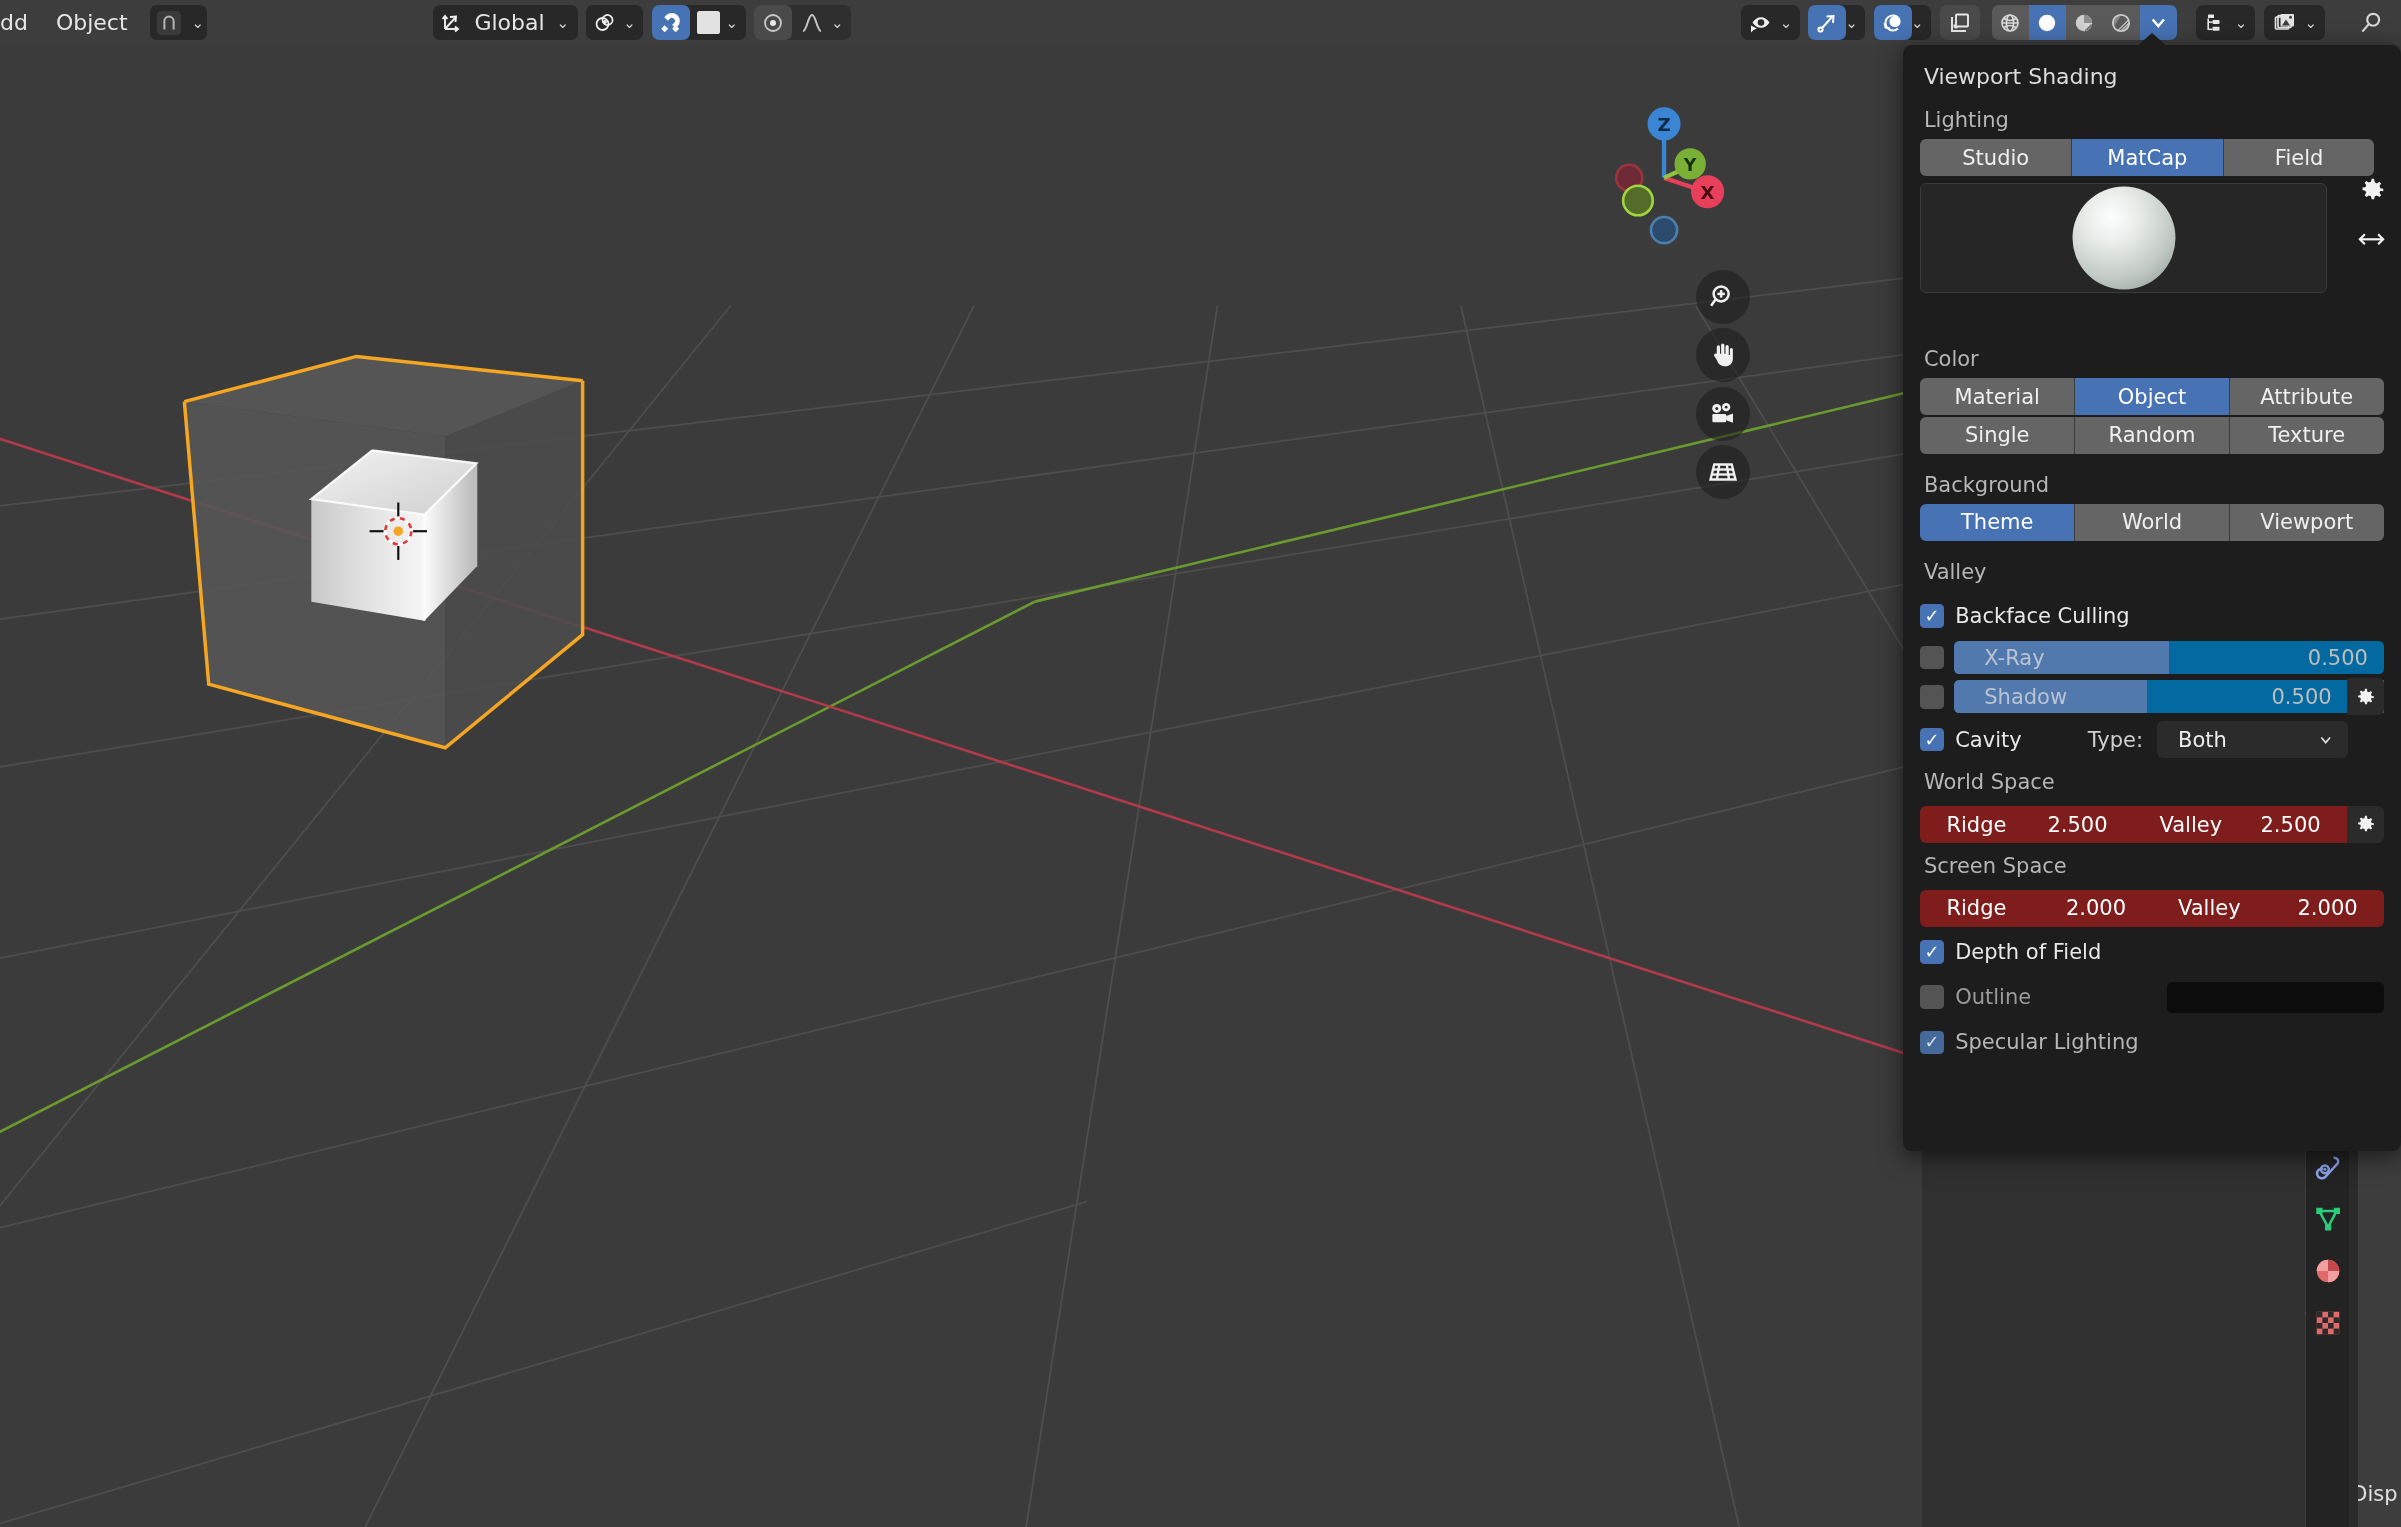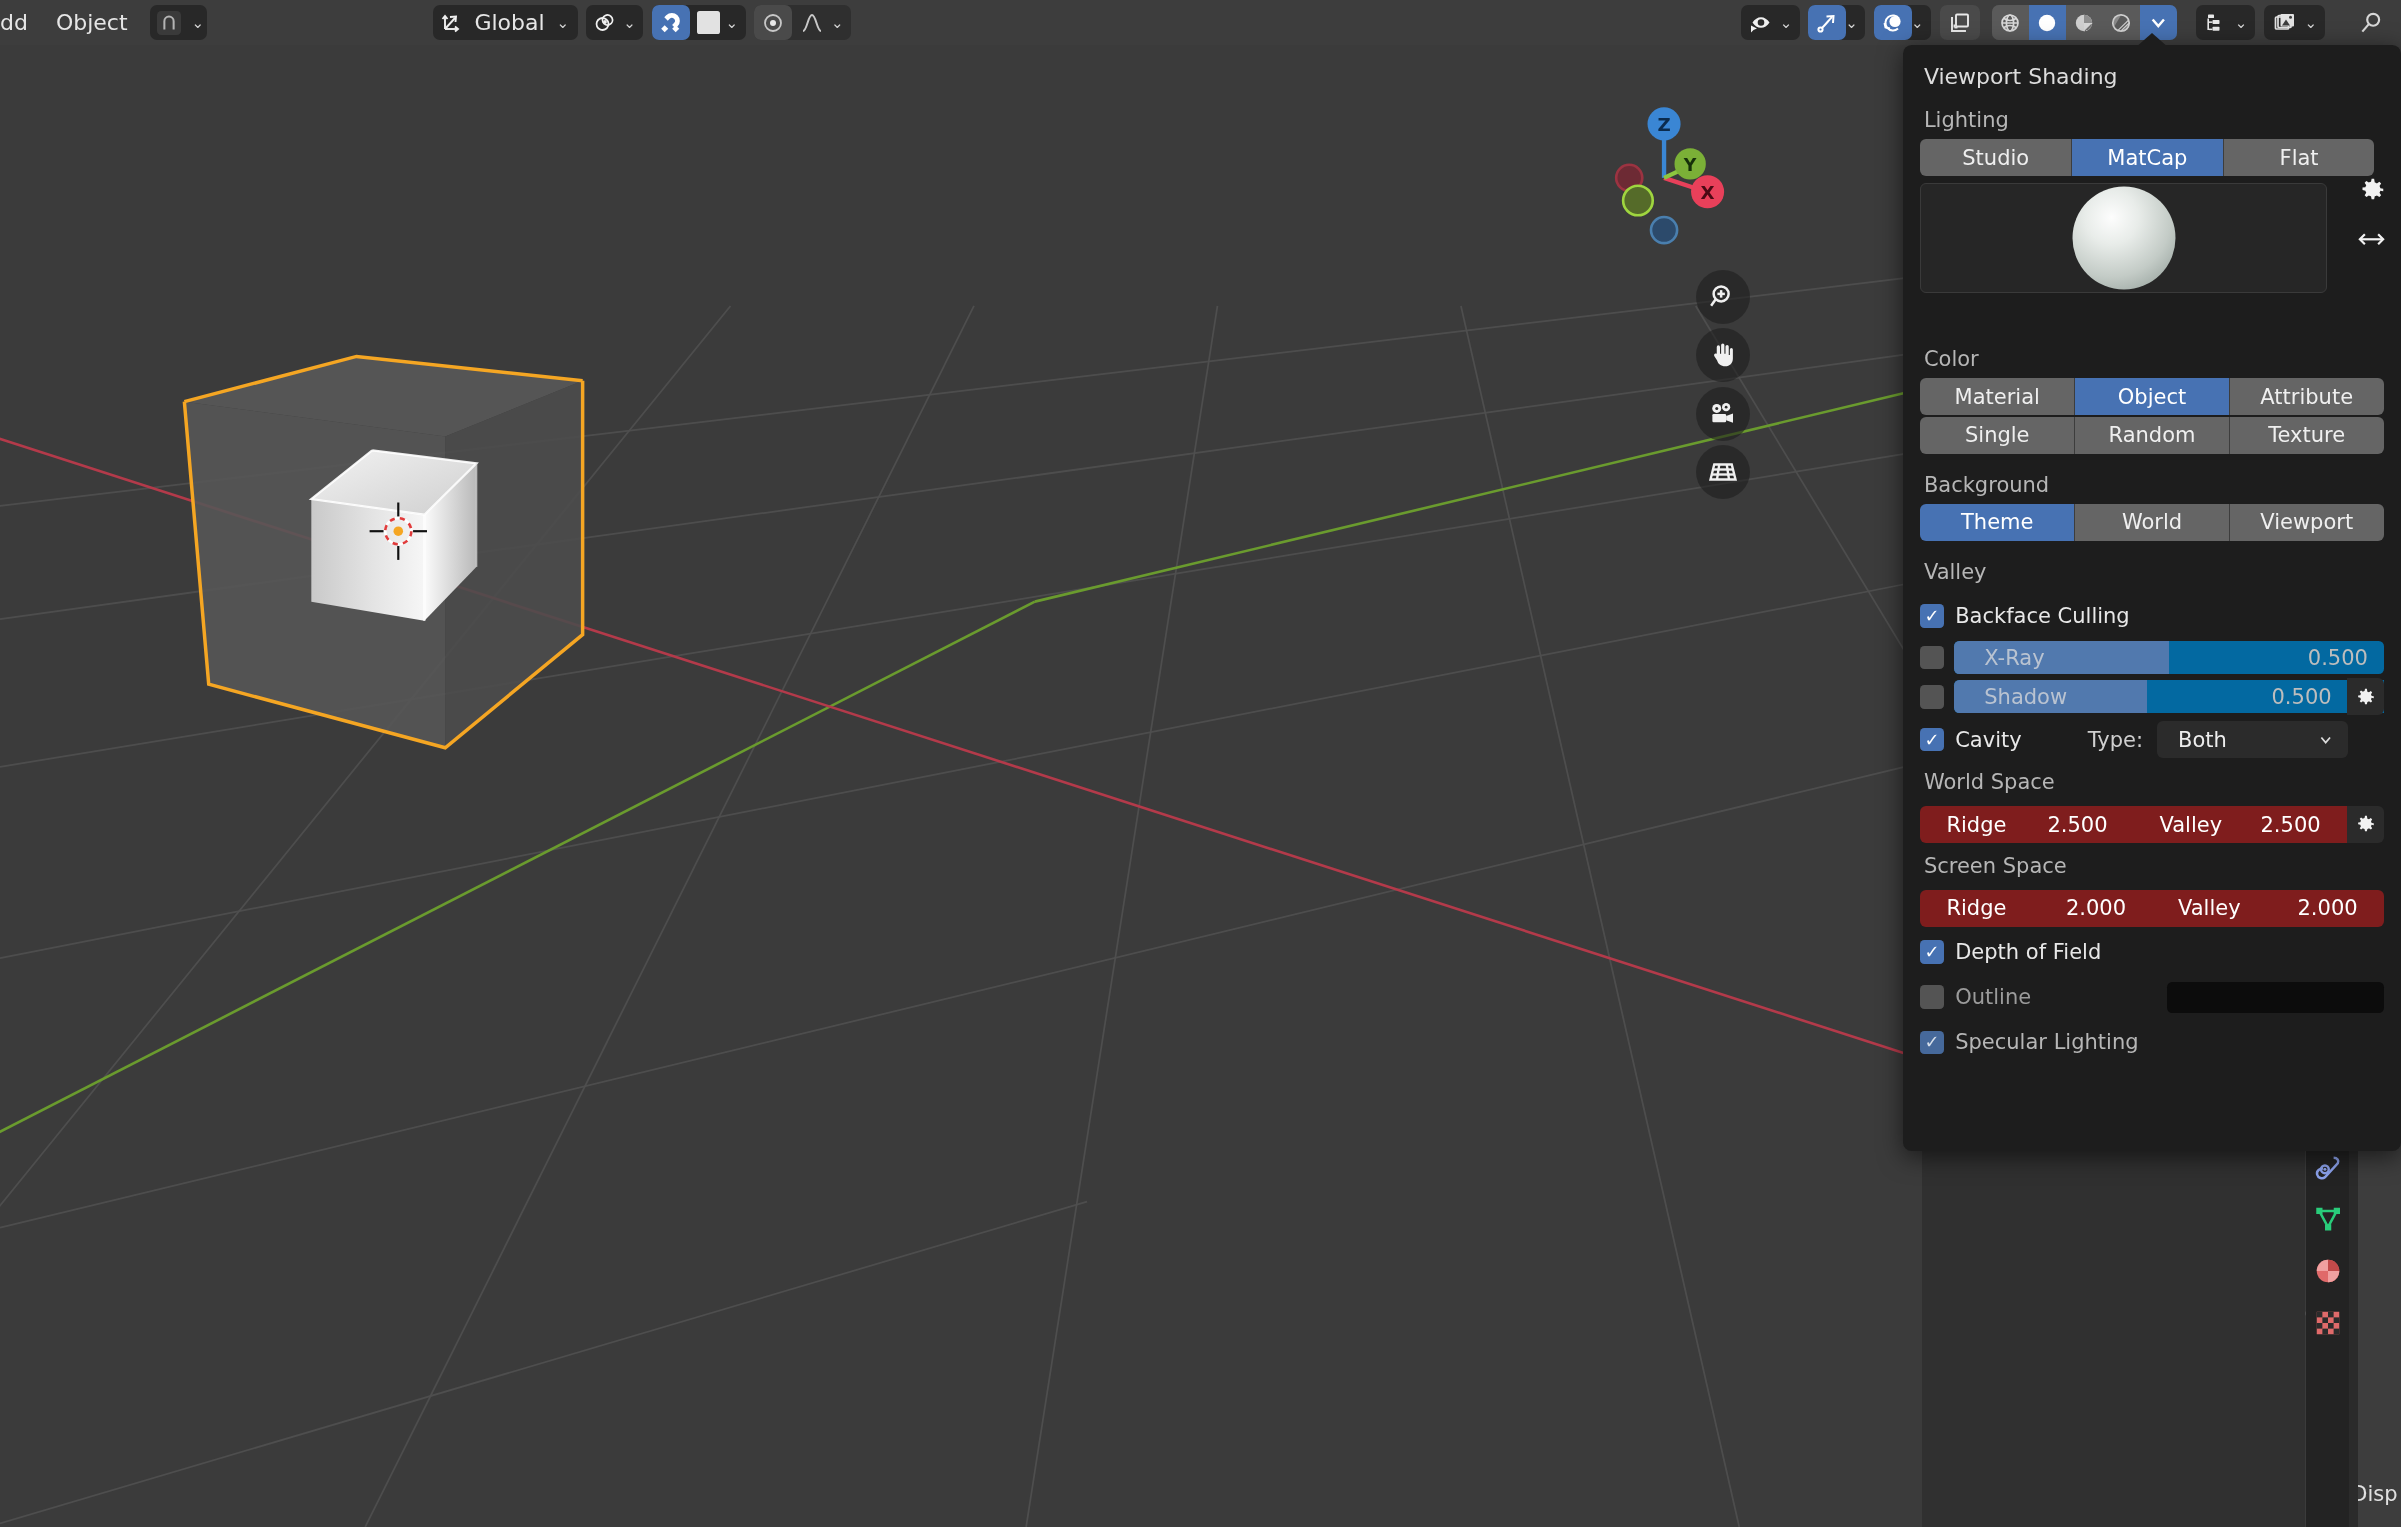--- a/index.html
+++ b/index.html
@@ -582,21 +582,21 @@
 
   <div id="pop-arrow"></div>
   <div id="popover">
 
     <div class="pop-title">Viewport Shading</div>
 
     <div class="sect-label">Lighting</div>
     <div class="segrow" style="width:454px">
       <div>Studio</div>
       <div class="sel">MatCap</div>
-      <div>Flat</div>
+      <div>Field</div>
     </div>
 
     <div class="matcap-box">
       <div class="matcap-sphere"></div>
     </div>
     <div class="side-icons">
       <svg width="30" height="30" viewBox="0 0 24 24" fill="#f2f2f2" style="display:block;margin:0 auto 22.6px;">
         <path d="M12 8.4a3.6 3.6 0 1 0 0 7.2 3.6 3.6 0 0 0 0-7.2zm9 4.6v-2l-2.3-.5a7 7 0 0 0-.7-1.7l1.3-2-1.4-1.4-2 1.3a7 7 0 0 0-1.7-.7L13.7 3h-2l-.5 2.3a7 7 0 0 0-1.7.7l-2-1.3-1.4 1.4 1.3 2a7 7 0 0 0-.7 1.7L4.4 10v2l2.3.5a7 7 0 0 0 .7 1.7l-1.3 2 1.4 1.4 2-1.3a7 7 0 0 0 1.7.7l.5 2.3h2l.5-2.3a7 7 0 0 0 1.7-.7l2 1.3 1.4-1.4-1.3-2a7 7 0 0 0 .7-1.7z"></path>
       </svg>
       <svg width="31" height="22.6" viewBox="0 0 28 18" fill="none" stroke="#f2f2f2" stroke-width="2" style="display:block;margin:0 auto;">

